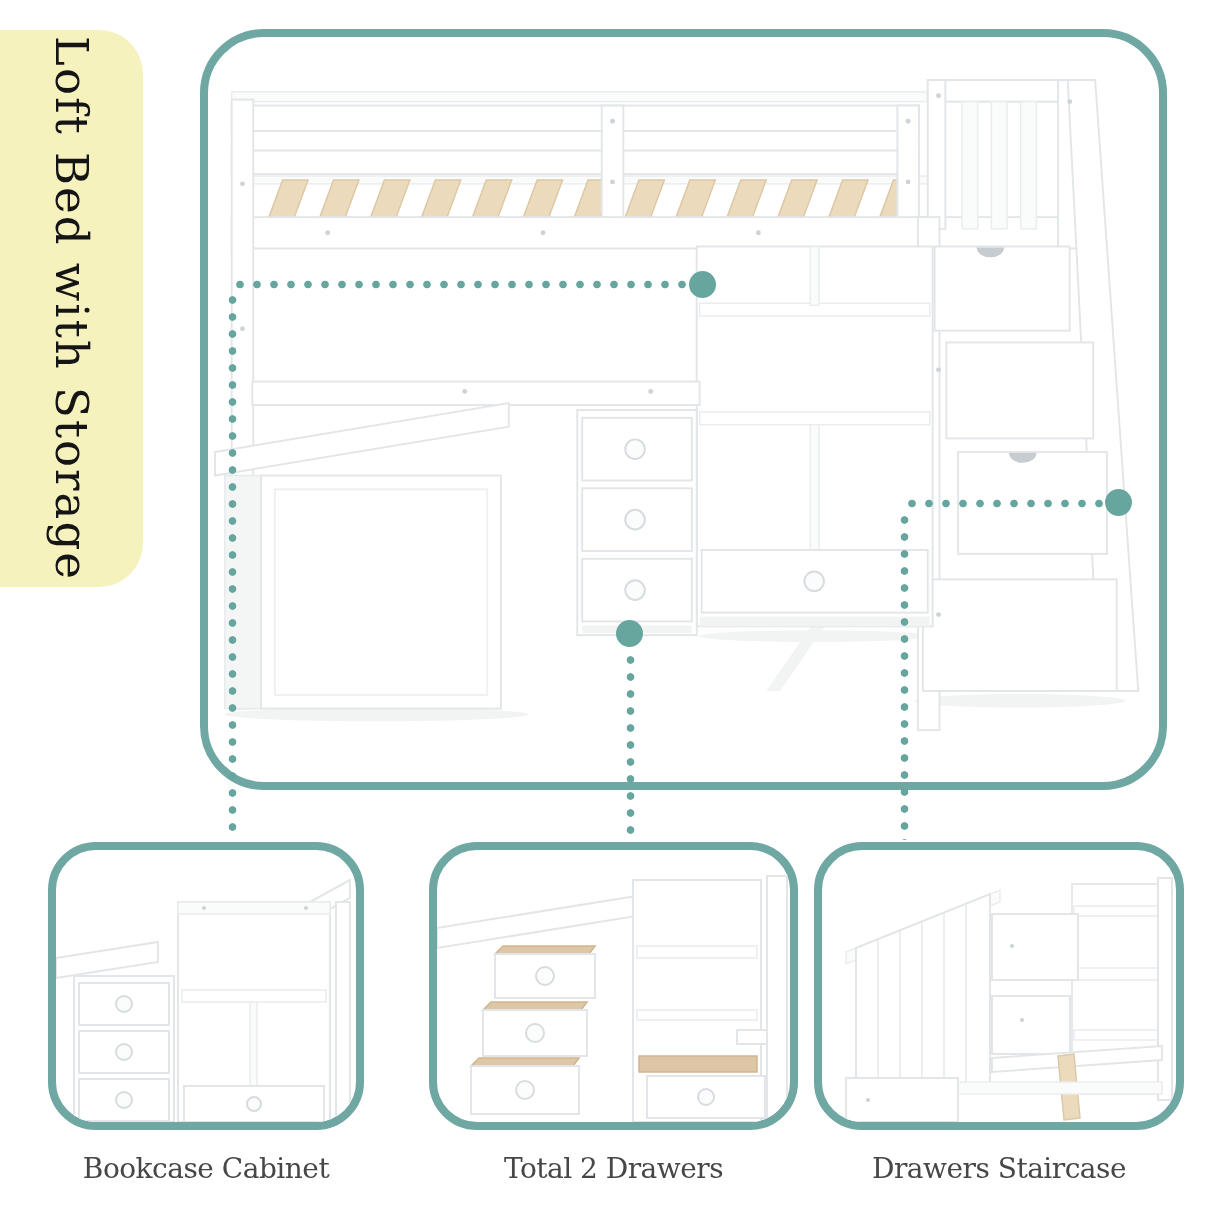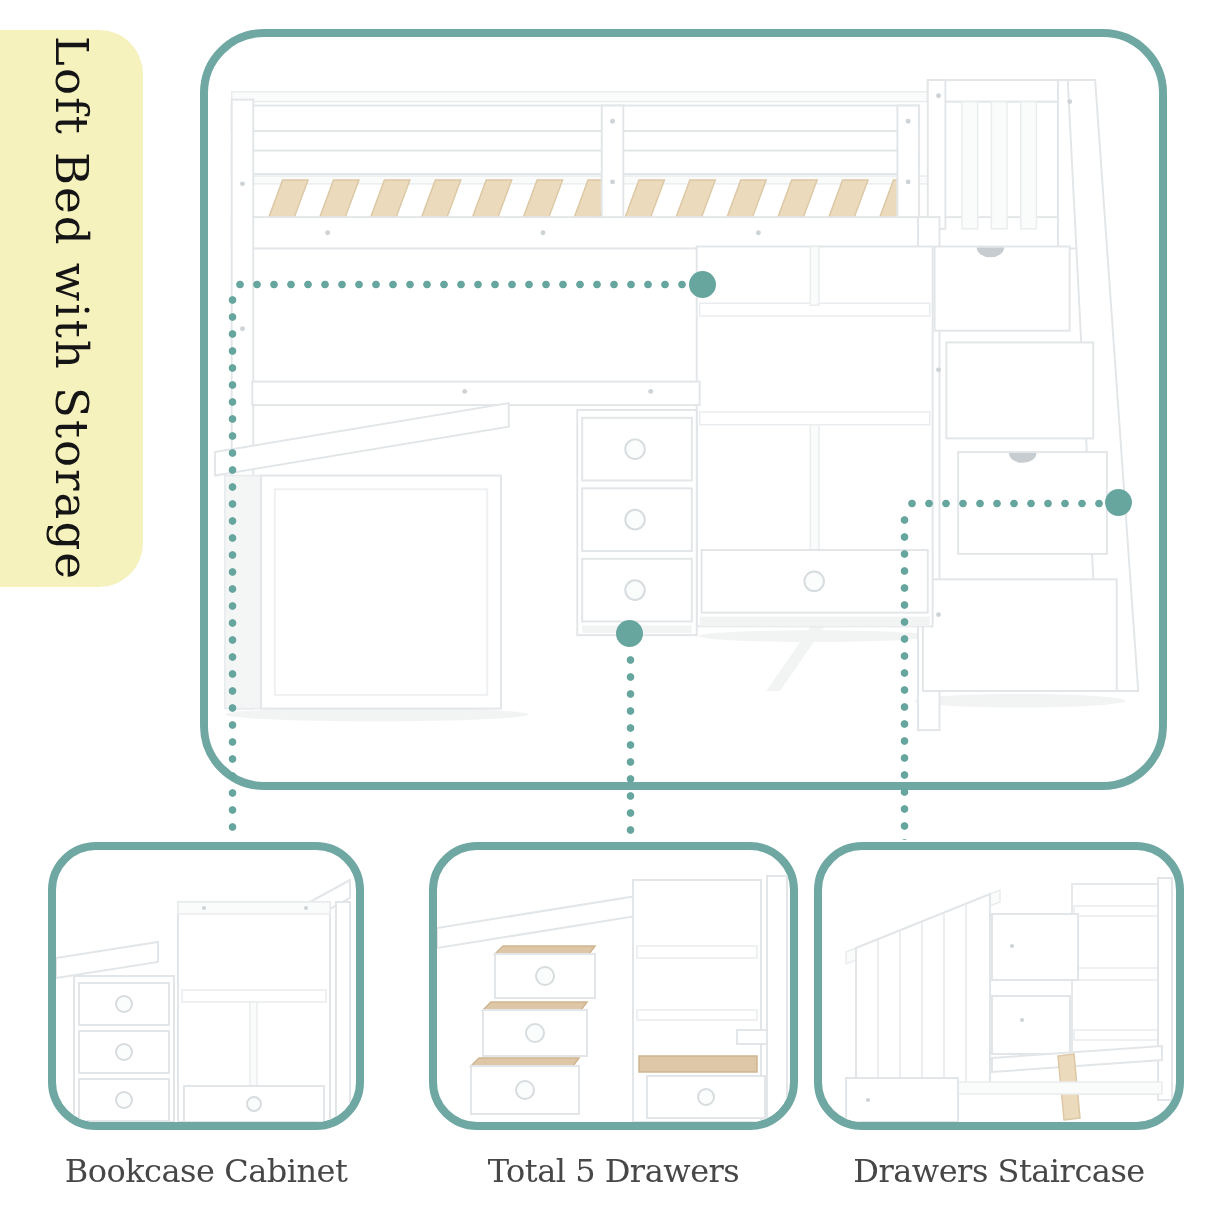--- a/index.html
+++ b/index.html
@@ -17,21 +17,21 @@
                letter-spacing:2px;white-space:nowrap;}
   .main-figure{position:absolute;left:200px;top:29px;width:967px;height:761px;box-sizing:border-box;
                border:8px solid var(--teal);border-radius:64px;overflow:hidden;background:#fff;}
   .main-figure svg{display:block;width:100%;height:100%;}
   .thumb{position:absolute;box-sizing:border-box;border:8px solid var(--teal);border-radius:48px;
          overflow:hidden;background:#fff;top:842px;height:288px;}
   .thumb svg{display:block;width:100%;height:100%;}
   .t1{left:48px;width:316px;}
   .t2{left:429px;width:369px;}
   .t3{left:814px;width:370px;}
-  .thumb-label{position:absolute;top:1152px;font-size:32px;color:var(--labelc);text-align:center;
+  .thumb-label{position:absolute;top:1152px;font-size:28px;color:var(--labelc);text-align:center;
                letter-spacing:-0.5px;}
   .l1{left:28px;width:356px;}
   .l2{left:429px;width:369px;}
   .l3{left:814px;width:370px;}
   .dotted-v{position:absolute;width:9px;z-index:5;
     background-image:radial-gradient(circle at 4.5px 8px, var(--dot) 3.4px, rgba(0,0,0,0) 4.2px);
     background-size:9px 17px;background-repeat:repeat-y;}
   .dotted-h{position:absolute;height:9px;z-index:5;
     background-image:radial-gradient(circle at 8px 4.5px, var(--dot) 3.4px, rgba(0,0,0,0) 4.2px);
     background-size:17px 9px;background-repeat:repeat-x;}
@@ -236,16 +236,16 @@
       <polygon class="tan" points="236,206 252,204 258,268 242,270"></polygon>
       <rect class="w2" x="136" y="232" width="204" height="12"></rect>
       <rect class="w" x="24" y="228" width="112" height="44"></rect>
       <circle class="scr" cx="46" cy="250" r="2"></circle>
         <circle class="scr" cx="190" cy="96" r="2"></circle>
       <circle class="scr" cx="200" cy="170" r="2"></circle>
     </svg>
   </div>
 
   <div class="thumb-label l1">Bookcase Cabinet</div>
-  <div class="thumb-label l2">Total 5 Drawers</div>
+  <div class="thumb-label l2">Total 2 Drawers</div>
   <div class="thumb-label l3">Drawers Staircase</div>
 
 </div>
 
 </body></html>

